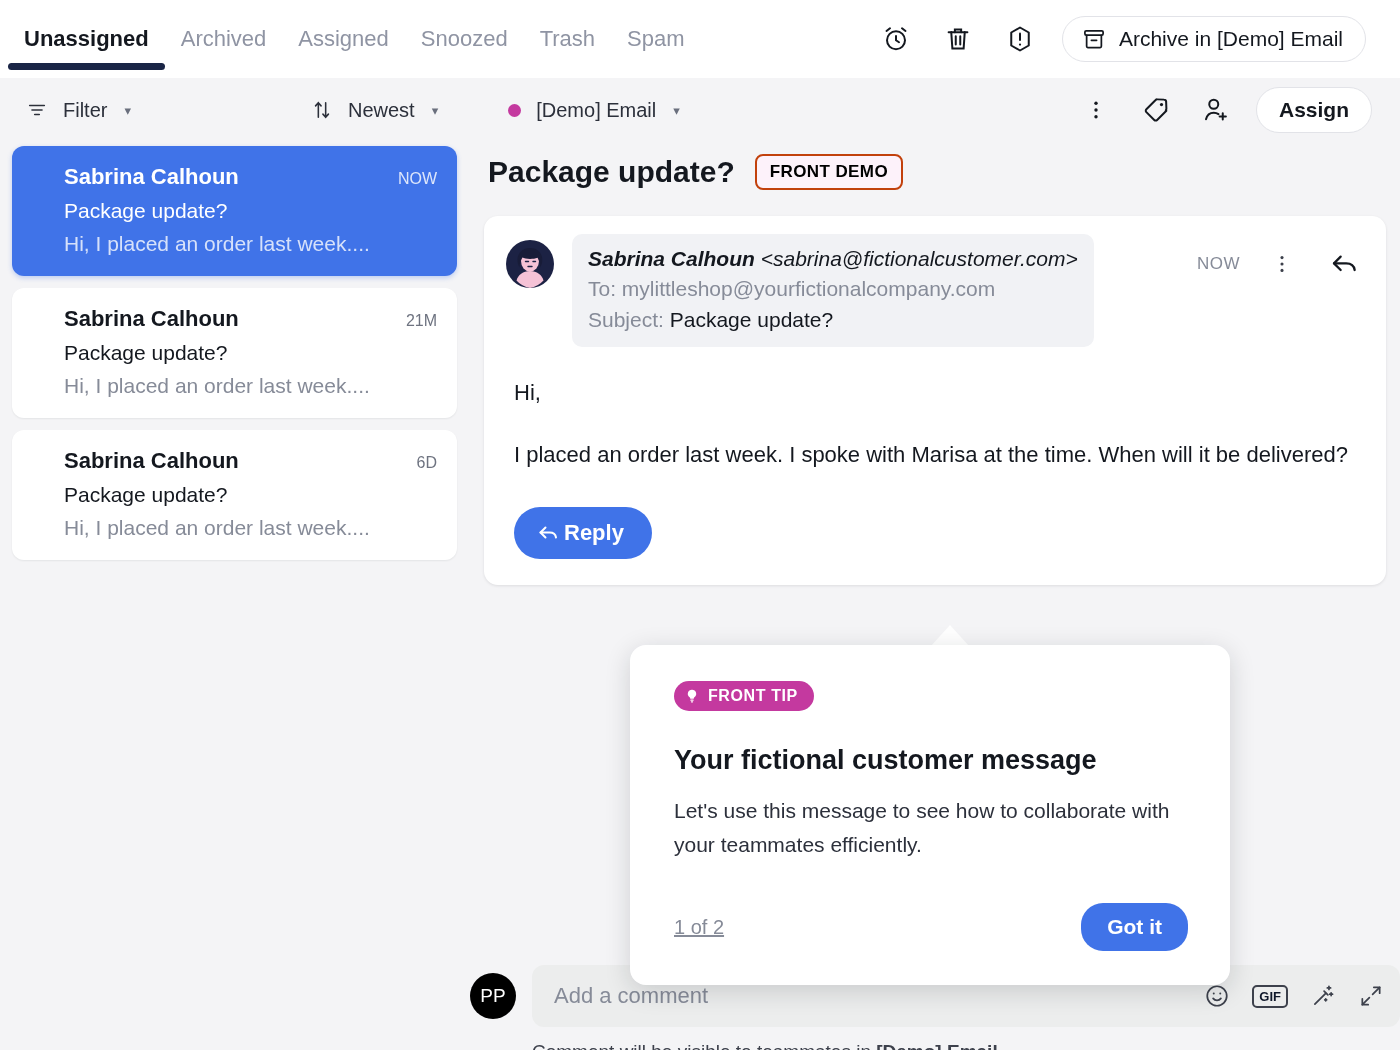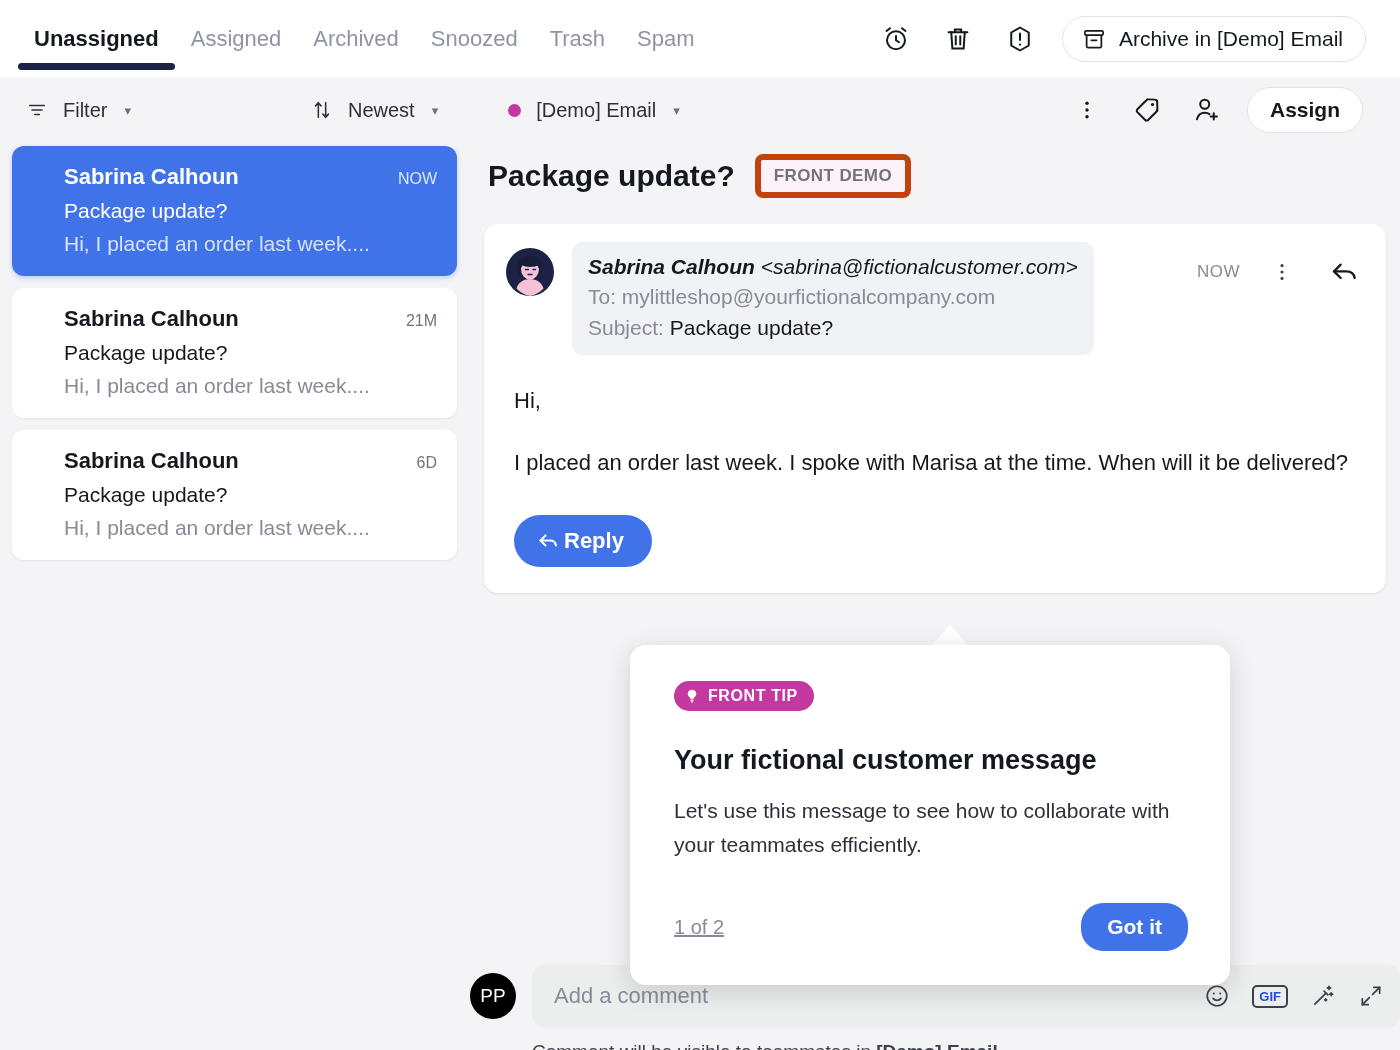--- a/index.html
+++ b/index.html
@@ -11,21 +11,21 @@
     -webkit-font-smoothing: antialiased;
   }
   .app { position: relative; width: 1400px; height: 1050px; background: #f4f4f6; }
 
   
   .topbar {
     position: absolute; top: 0; left: 0; width: 1400px; height: 78px;
     background: #ffffff;
     display: flex; align-items: center;
   }
-  .tabs { display: flex; align-items: flex-end; height: 78px; padding-left: 18px; gap: 0; }
+  .tabs { display: flex; align-items: flex-end; height: 78px; padding-left: 8px; gap: 0; }
   .tab {
     position: relative; height: 78px; display: flex; align-items: center;
     padding: 0 16px; font-size: 22px; color: #8f94a3; cursor: pointer;
     white-space: nowrap;
   }
   .tab.active { color: #14181f; font-weight: bold; }
   .tab.active::after {
     content: ""; position: absolute; left: 0; right: 0; bottom: 8px;
     height: 7px; border-radius: 4px; background: #1a2546;
   }
@@ -52,21 +52,21 @@
   .sub-left { display: flex; align-items: center; }
   .sub-chip {
     display: flex; align-items: center; gap: 15px; cursor: pointer;
     font-size: 20px; color: #2c303b; white-space: nowrap;
   }
   .filter-chip { margin-left: 26px; }
   .sort-chip { margin-left: 180px; }
   .inbox-chip { margin-left: 70px; }
   .dot-pink { width: 13px; height: 13px; border-radius: 50%; background: #c4399f; }
   .chev { font-size: 13px; color: #6a6f7d; margin-left: 2px; }
-  .sub-right { margin-left: auto; display: flex; align-items: center; gap: 20px; padding-right: 37px; }
+  .sub-right { margin-left: auto; display: flex; align-items: center; gap: 20px; padding-right: 28px; }
   .assign-pill {
     height: 46px; padding: 0 22px; border: 1px solid #e2e3e8; border-radius: 24px;
     background: #fff; font-size: 21px; color: #14181f; font-weight: bold;
     display: flex; align-items: center; cursor: pointer;
   }
 
   
   .convlist {
     position: absolute; top: 146px; left: 12px; width: 445px;
     display: flex; flex-direction: column; gap: 12px;
@@ -85,21 +85,21 @@
   .conv.selected .conv-name { color: #ffffff; }
   .conv.selected .conv-time { color: #dde6fb; }
   .conv.selected .conv-subject { color: #ffffff; }
   .conv.selected .conv-preview { color: #d6e1fa; }
 
   
   .thread { position: absolute; top: 146px; left: 470px; width: 930px; }
   .thread-head { display: flex; align-items: center; gap: 20px; padding: 8px 0 0 18px; }
   .thread-title { font-size: 30px; font-weight: bold; color: #14181f; }
   .tag-pill {
-    border: 6px solid #c2410c; background: #fdf2fa; color: #737373;
+    border: 2px solid #c2410c; background: #fdf2fa; color: #000000;
     border-radius: 8px; padding: 6px 13px; font-size: 17px; font-weight: bold;
     letter-spacing: .4px; cursor: pointer;
   }
 
   .msgcard {
     margin: 26px 14px 0 14px; background: #ffffff; border-radius: 14px;
     box-shadow: 0 1px 3px rgba(20,24,31,.10);
     padding: 18px 22px 26px 22px;
   }
   .msg-head { display: flex; align-items: flex-start; gap: 18px; }
@@ -159,45 +159,45 @@
   }
   .composer-field {
     flex: 1; height: 62px; background: #eceded; border-radius: 12px;
     display: flex; align-items: center; padding: 0 16px 0 22px;
   }
   .composer-input {
     flex: 1; border: none; background: transparent; outline: none;
     font-size: 22px; color: #14181f; font-family: "Liberation Sans", sans-serif;
   }
   .composer-input::placeholder { color: #868b98; }
-  .composer-icons { display: flex; align-items: center; gap: 22px; color: #1d4ed8; }
+  .composer-icons { display: flex; align-items: center; gap: 22px; color: #0f172a; }
   .gif-box {
     border: 2px solid #3d414c; border-radius: 5px; font-size: 13px; font-weight: bold;
     padding: 3px 5px; line-height: 1; cursor: pointer;
   }
   .composer-note { font-size: 19px; color: #3d414c; margin-top: 14px; padding-left: 62px; }
   .composer-note b { font-weight: bold; }
 
   svg { display: block; }
 </style>
 </head>
 <body>
 
 <div class="app">
 
   <div class="topbar">
     <div class="tabs">
       <div class="tab active">
           <span>Unassigned</span>
         </div>
       <div class="tab">
+          <span>Archived</span>
+        </div>
+      <div class="tab">
           <span>Assigned</span>
-        </div>
-      <div class="tab">
-          <span>Archived</span>
         </div>
       <div class="tab">
           <span>Snoozed</span>
         </div>
       <div class="tab">
           <span>Trash</span>
         </div>
       <div class="tab">
           <span>Spam</span>
         </div>

